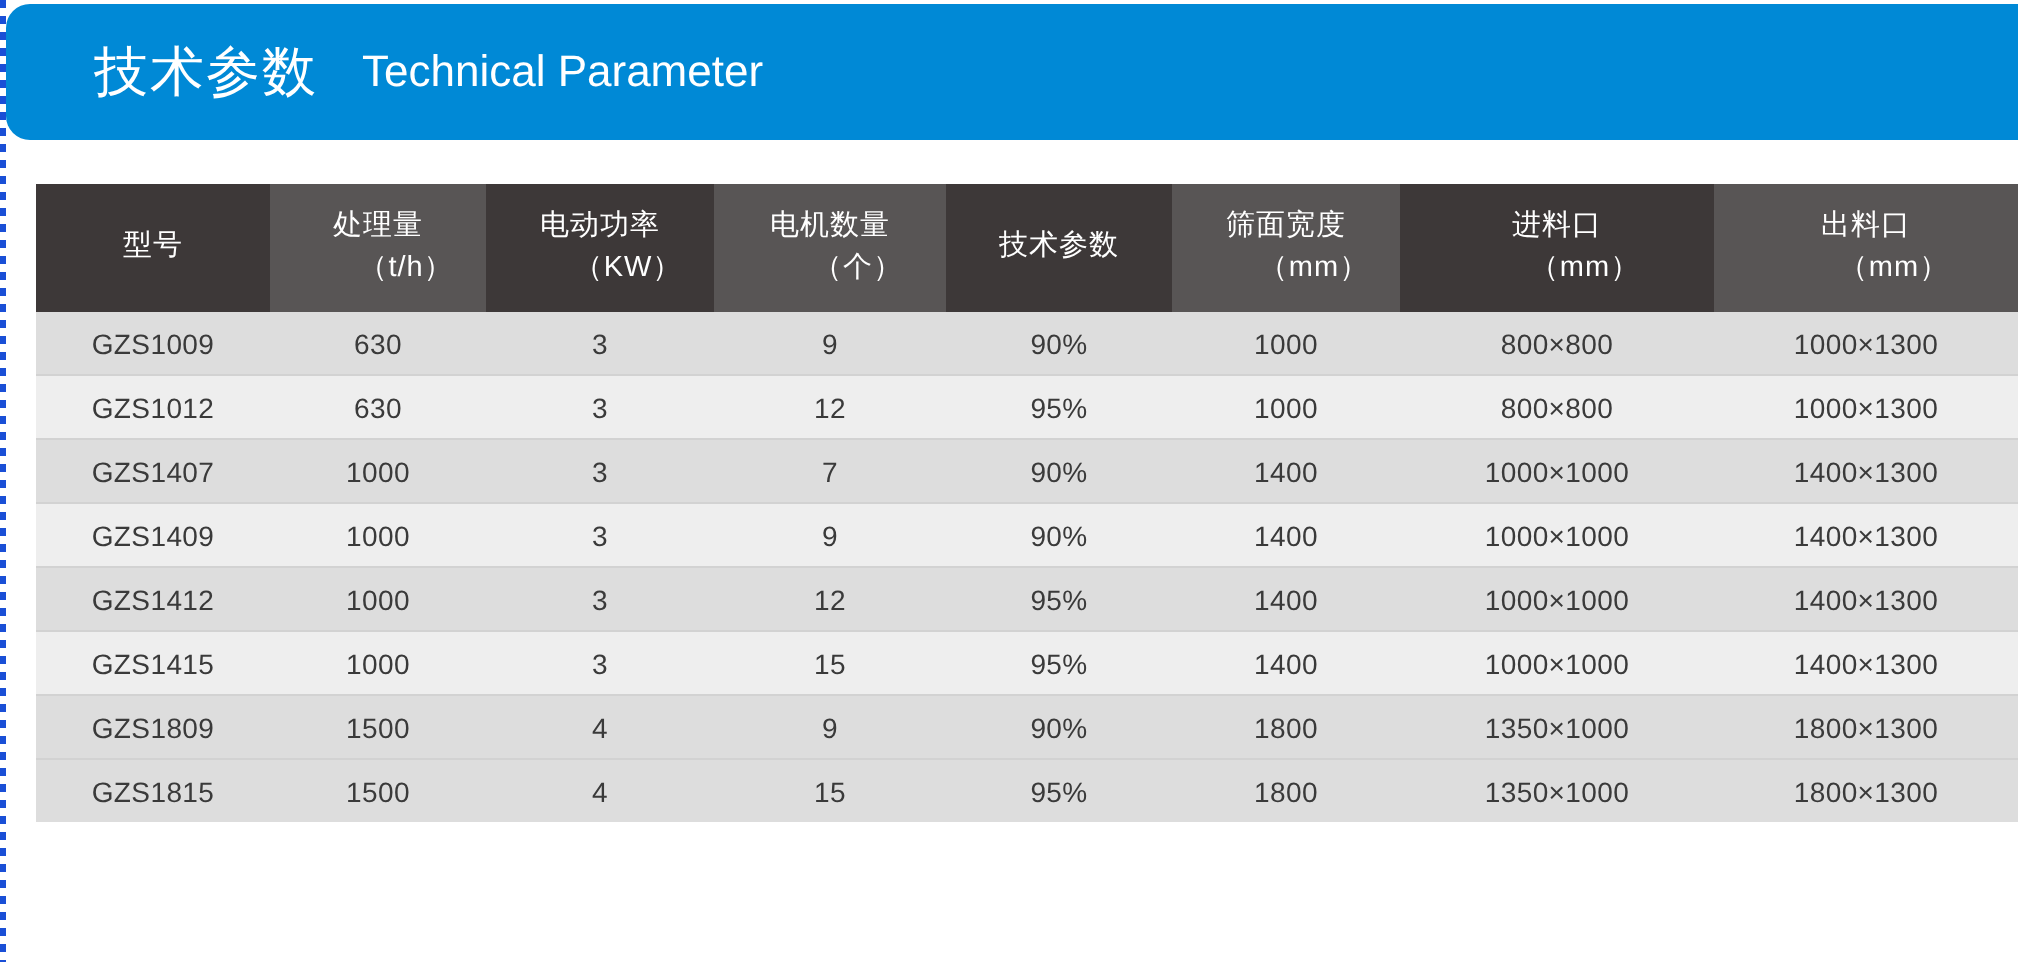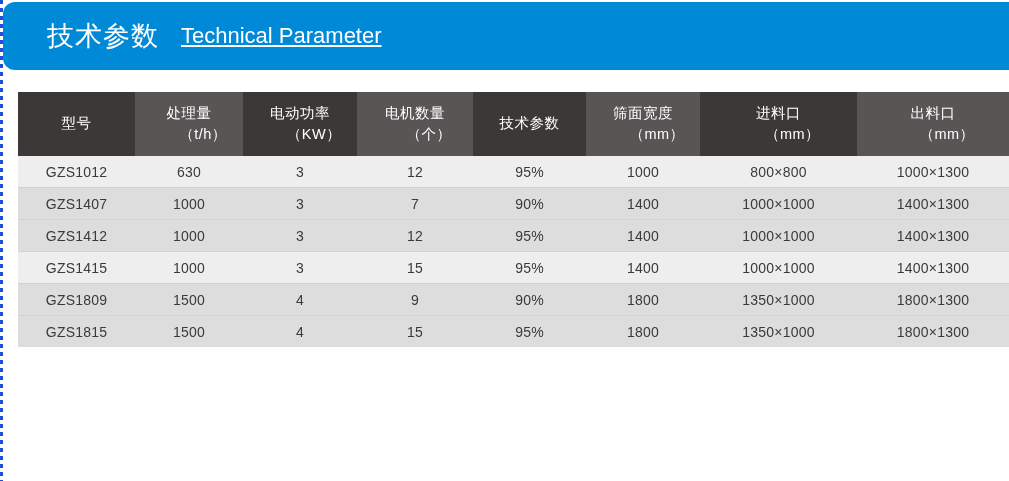--- a/index.html
+++ b/index.html
@@ -52,21 +52,20 @@
     letter-spacing: 1px;
     font-weight: 400;
     line-height: 1;
   }
   .banner-title-en {
     color: #ffffff;
     font-size: 22px;
     font-weight: 400;
     line-height: 1;
     margin-left: 22px;
-    text-decoration: underline;
   }
 
   
   .table-wrap {
     position: absolute;
     left: 18px;
     top: 92px;
     width: 901px;
   }
   table.spec {
@@ -167,35 +166,55 @@
             <span class="hdr-line1">进料口</span>
             <span class="hdr-line2">（mm）</span>
           </th>
           <th class="light">
             <span class="hdr-line1">出料口</span>
             <span class="hdr-line2">（mm）</span>
           </th>
         </tr>
     </thead>
     <tbody id="body-rows">
+        <tr class="row-b">
+          <td>GZS1009</td>
+          <td>630</td>
+          <td>3</td>
+          <td>9</td>
+          <td>90%</td>
+          <td>1000</td>
+          <td>800×800</td>
+          <td>1000×1300</td>
+        </tr>
         <tr class="row-a">
           <td>GZS1012</td>
           <td>630</td>
           <td>3</td>
           <td>12</td>
           <td>95%</td>
           <td>1000</td>
           <td>800×800</td>
           <td>1000×1300</td>
         </tr>
         <tr class="row-b">
           <td>GZS1407</td>
           <td>1000</td>
           <td>3</td>
           <td>7</td>
+          <td>90%</td>
+          <td>1400</td>
+          <td>1000×1000</td>
+          <td>1400×1300</td>
+        </tr>
+        <tr class="row-a">
+          <td>GZS1409</td>
+          <td>1000</td>
+          <td>3</td>
+          <td>9</td>
           <td>90%</td>
           <td>1400</td>
           <td>1000×1000</td>
           <td>1400×1300</td>
         </tr>
         <tr class="row-b">
           <td>GZS1412</td>
           <td>1000</td>
           <td>3</td>
           <td>12</td>

